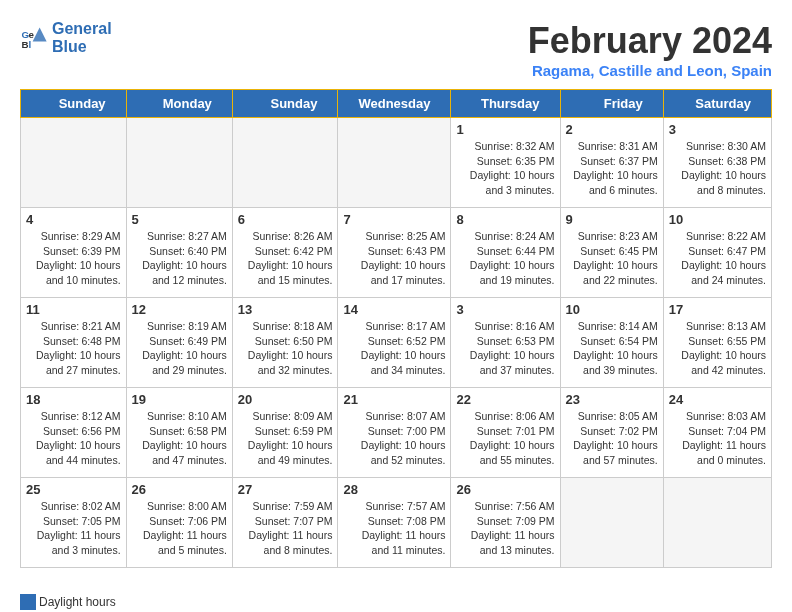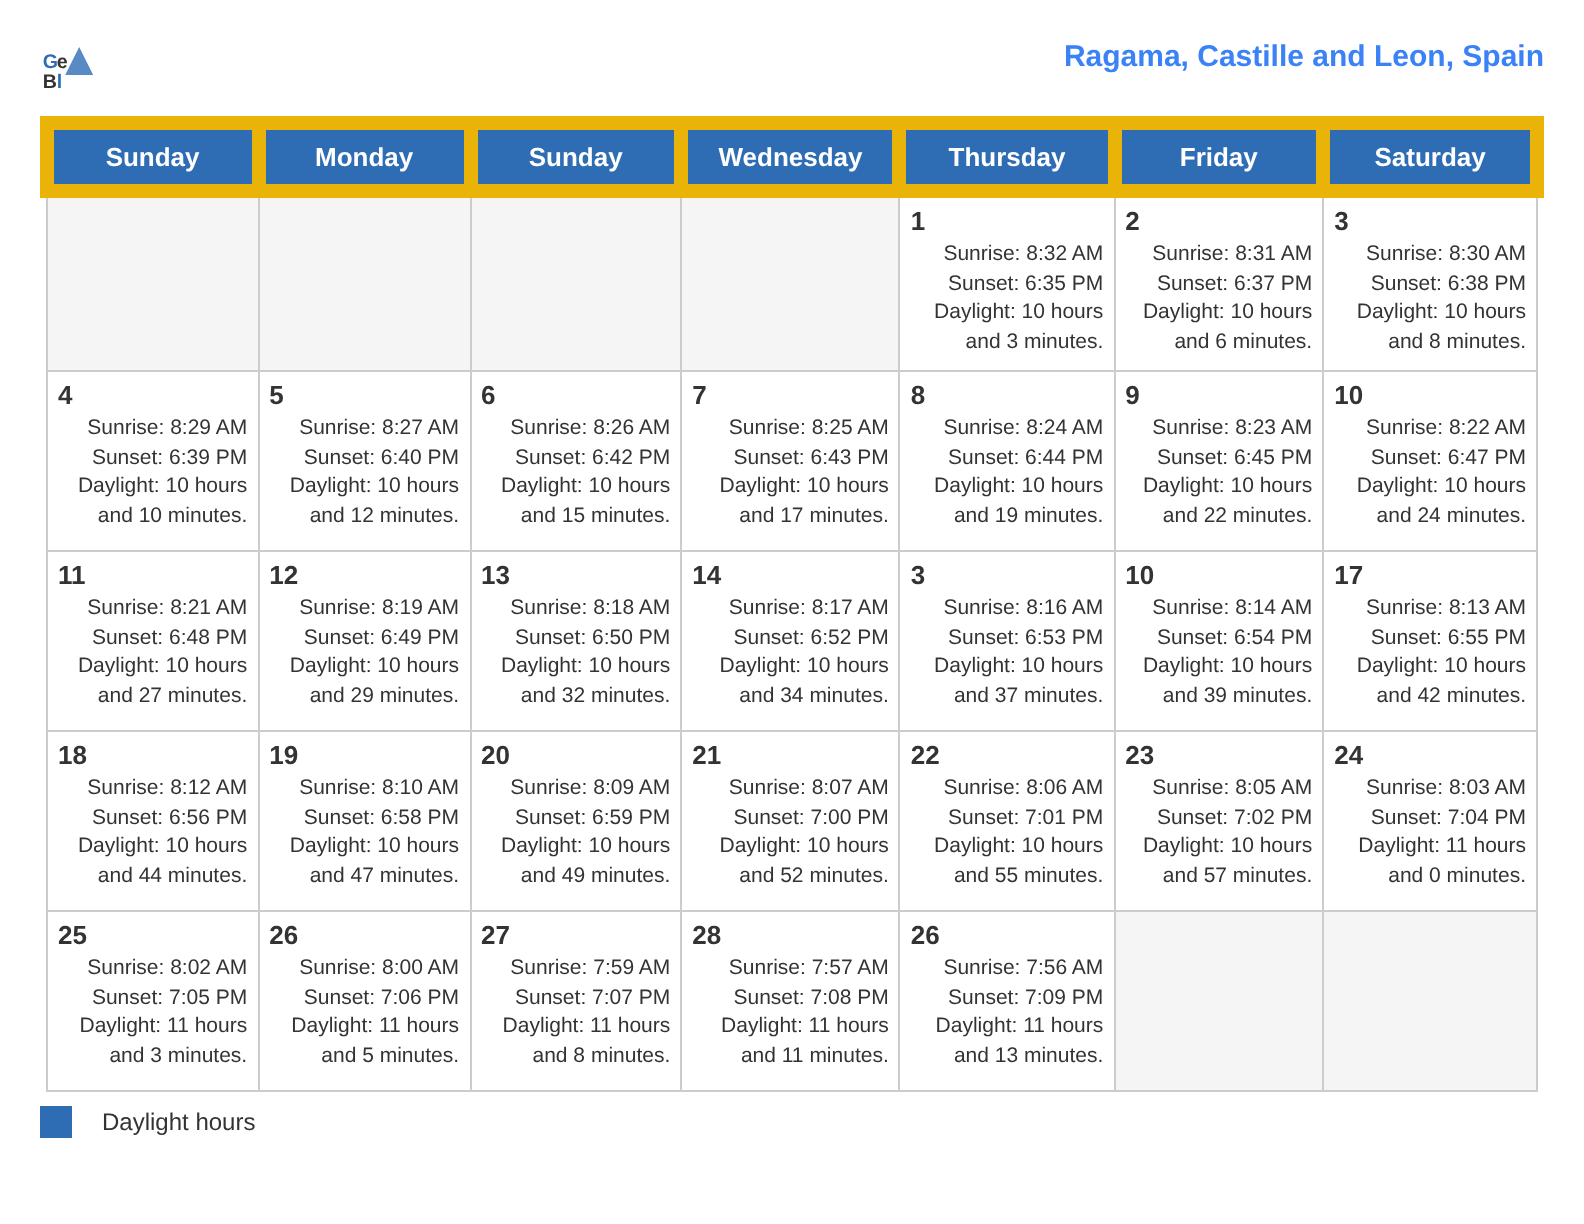--- a/index.html
+++ b/index.html
@@ -39,25 +39,25 @@
       font-weight: bold;
     }
     .calendar-table {
       width: 100%;
       border-collapse: collapse;
       font-size: 11px;
     }
     .calendar-table thead tr th {
       background-color: #2e6db4;
       color: #fff;
-      padding: 6px 4px;
-      text-align: center;
+      padding: 6px 20px;
+      text-align: right;
       font-size: 13px;
       font-weight: bold;
-      border: 7px solid #eab308;
+      border: 1px solid #eab308;
     }
     .calendar-table tbody tr td {
       border: 1px solid #ccc;
       padding: 4px 5px;
       vertical-align: top;
       width: 113px;
       height: 90px;
       background: #fff;
     }
     .calendar-table tbody tr td.empty {
@@ -72,22 +72,22 @@
     }
     .day-info {
       color: #333;
       font-size: 10.5px;
       line-height: 1.4;
       text-align: right;
     }
     .legend {
       display: flex;
       align-items: center;
-      gap: 15px;
-      margin-top: 7px;
+      gap: 3px;
+      margin-top: 26px;
       font-size: 12px;
       color: #333;
     }
     .legend-box {
       width: 16px;
       height: 16px;
       background: #2e6db4;
       display: inline-block;
     }
   </style>
@@ -97,22 +97,29 @@
 <div class="header-section">
   <div class="logo">
     <svg class="logo-icon" viewBox="0 0 40 40">
       <text x="2" y="20" font-size="14" font-weight="bold" fill="#2e6db4">G</text>
       <text x="12" y="20" font-size="14" font-weight="bold" fill="#333">e</text>
       <text x="2" y="34" font-size="14" font-weight="bold" fill="#333">B</text>
       <text x="12" y="34" font-size="14" font-weight="bold" fill="#2e6db4">l</text>
 
       <polygon points="28,5 38,25 18,25" fill="#2e6db4" opacity="0.8"></polygon>
     </svg>
+    <div style="display:flex;flex-direction:column;line-height:1.1;">
+      <div style="font-size:16px;font-weight:bold;color:#333;">
+        <span style="color:#2e6db4;">General</span>
+      </div>
+      <div style="font-size:16px;font-weight:bold;color:#2e6db4;">Blue</div>
+    </div>
   </div>
   <div class="title-section">
+    <div class="month-title">February 2024</div>
     <div class="location-title">Ragama, Castille and Leon, Spain</div>
   </div>
 </div>
 
 <table class="calendar-table">
   <thead>
     <tr>
     <th>Sunday</th>
         <th>Monday</th>
         <th>Sunday</th>

